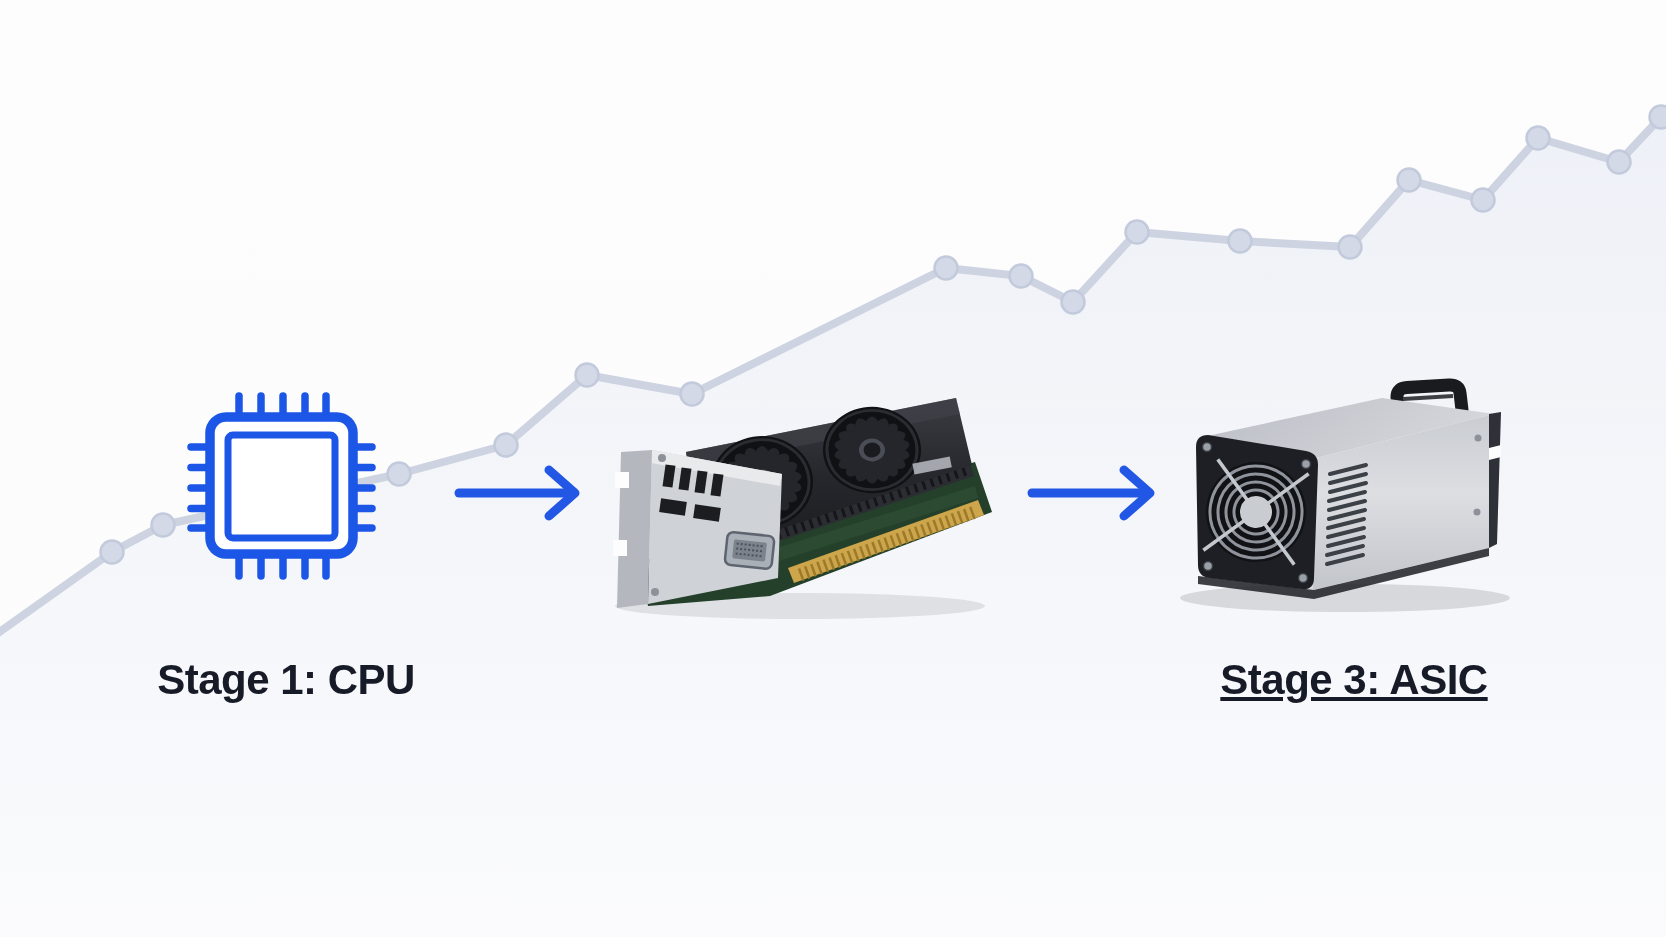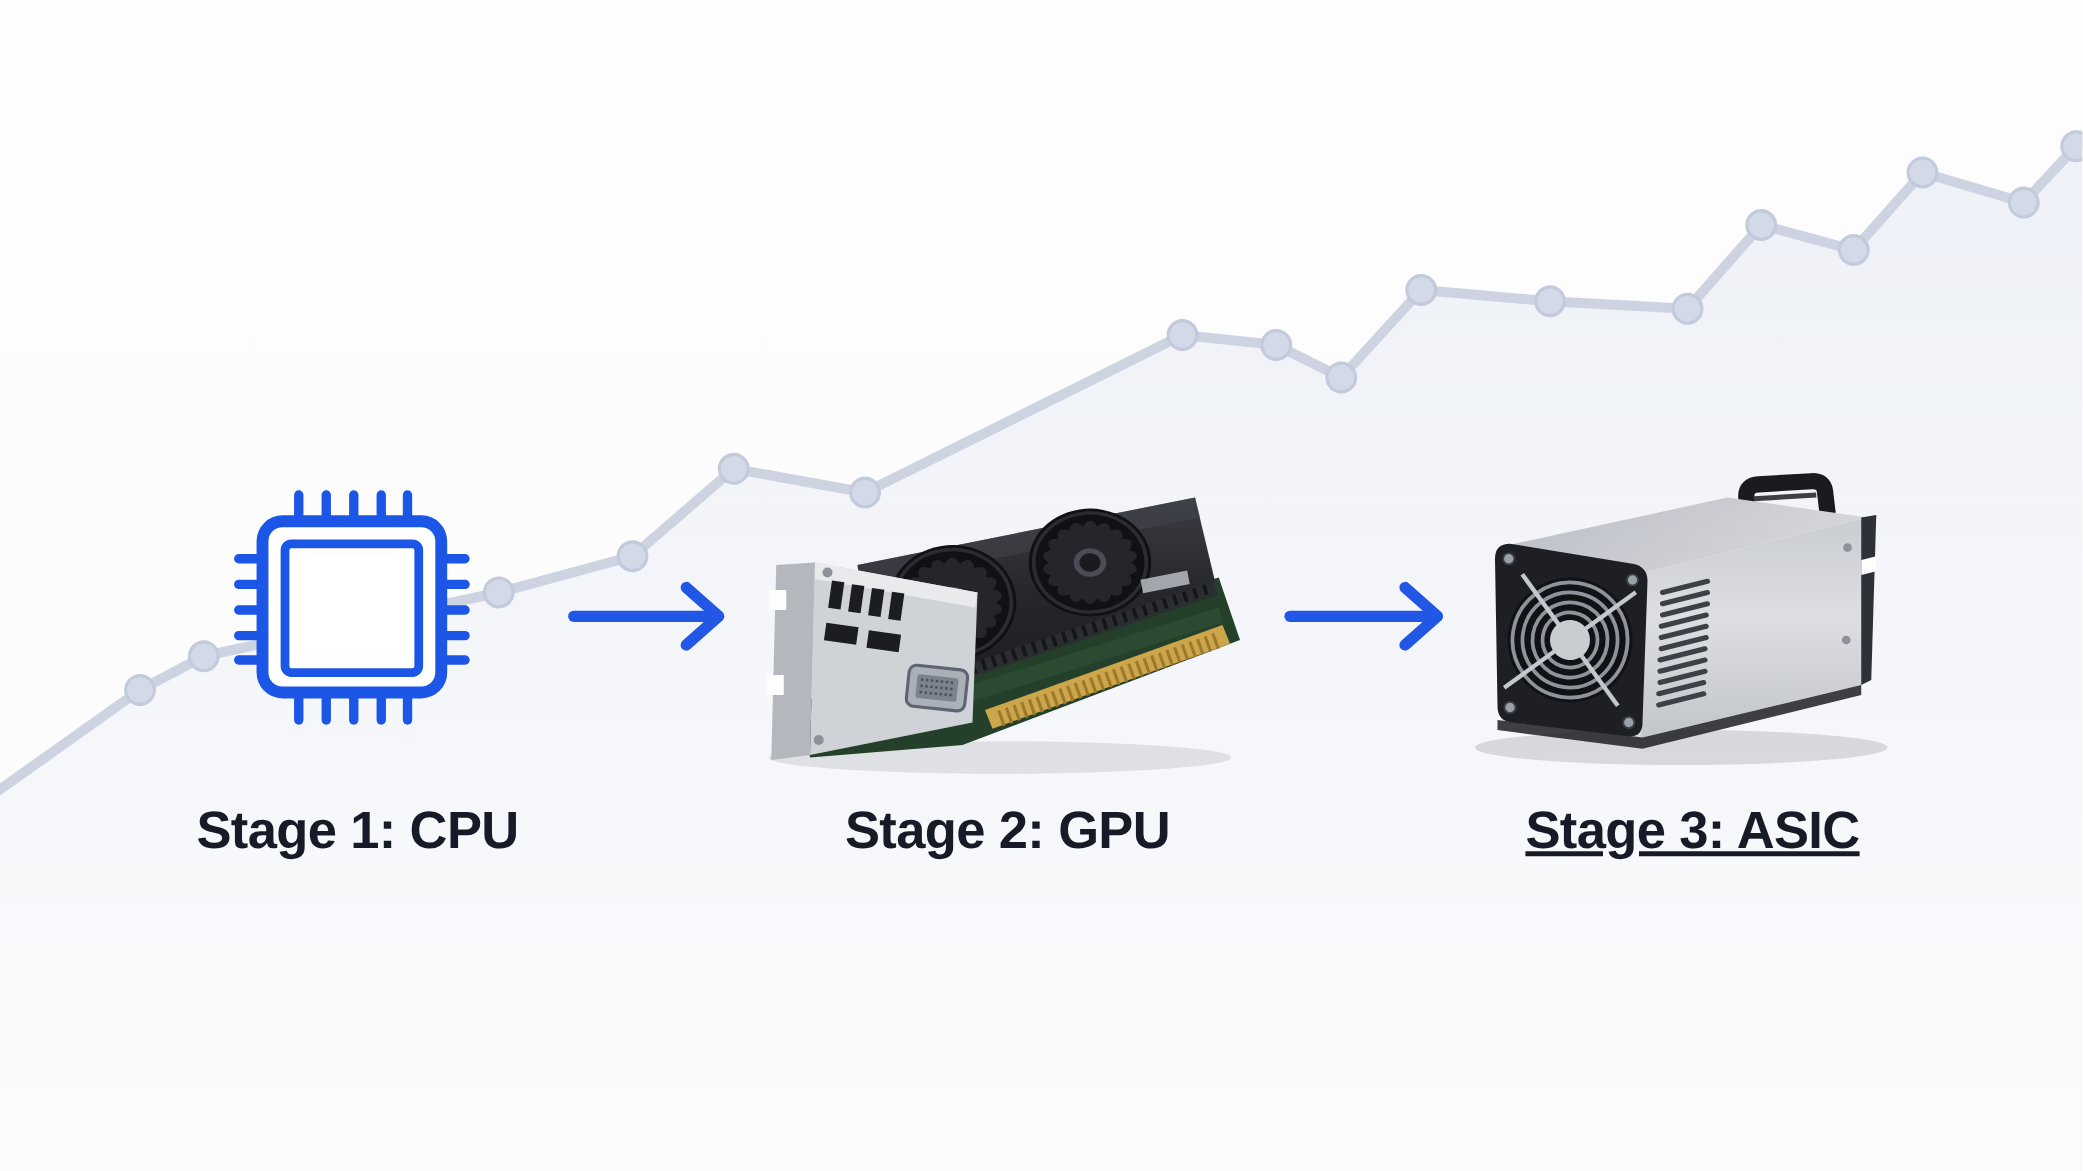--- a/index.html
+++ b/index.html
@@ -3,21 +3,21 @@
 <meta charset="utf-8">
 <style>
   html,body{margin:0;padding:0;background:#ffffff;}
   .canvas{
     position:relative;width:1666px;height:937px;overflow:hidden;
     background:linear-gradient(180deg,#fdfdfe 0%,#fcfcfd 100%);
     font-family:"Liberation Sans", sans-serif;
   }
   .canvas svg{position:absolute;left:0;top:0;}
   .stage-label{
-    position:absolute;top:640px;transform:translateX(-50%);
+    position:absolute;top:656px;transform:translateX(-50%);
     font-size:42px;font-weight:700;letter-spacing:-0.5px;
     color:#171b28;white-space:nowrap;
   }
   .lbl-1{left:286px;}
   .lbl-2{left:806px;}
   .lbl-3{left:1354px;text-decoration:underline;}
 </style>
 </head>
 <body>
 
@@ -246,15 +246,14 @@
       <g fill="#9aa0a8" stroke="#3a3d43" stroke-width="1.5">
         <circle cx="1207" cy="447" r="4.5"></circle>
           <circle cx="1306" cy="464" r="4.5"></circle>
         <circle cx="1303" cy="578" r="4.5"></circle>
           <circle cx="1208" cy="566" r="4.5"></circle>
       </g>
     </g>
   </svg>
 
   <div class="stage-label lbl-1">Stage 1: CPU</div>
-  <div class="stage-label lbl-2">Stage 2: GPU</div>
   <div class="stage-label lbl-3">Stage 3: ASIC</div>
 </div>
 
 </body></html>

